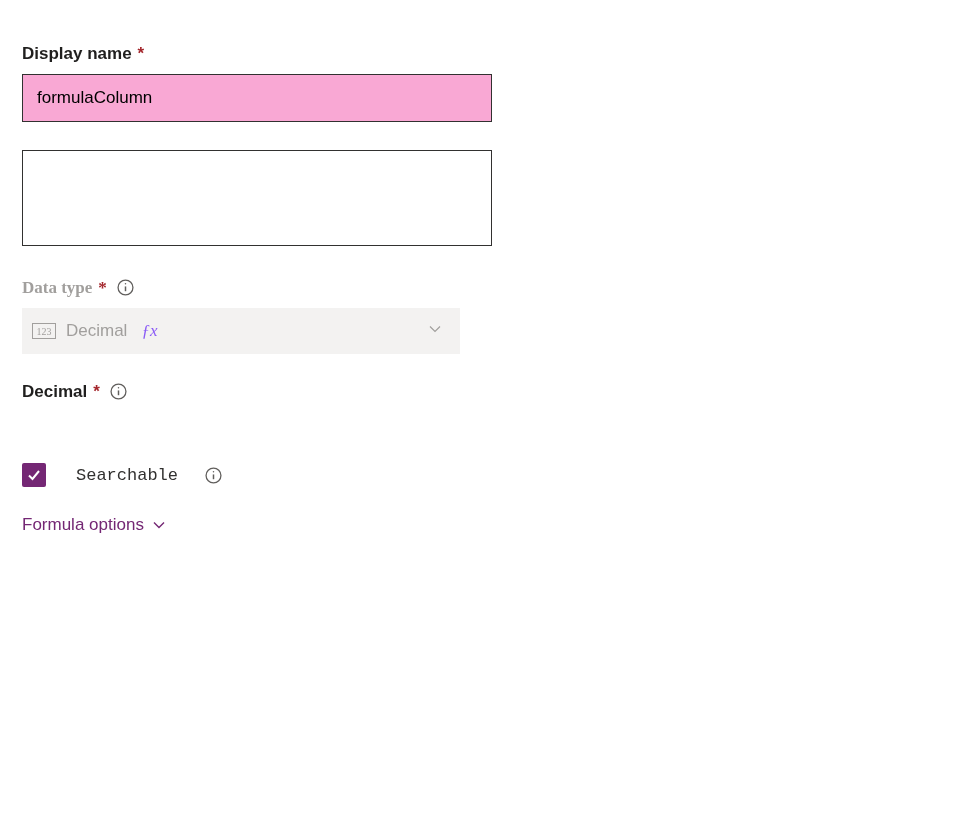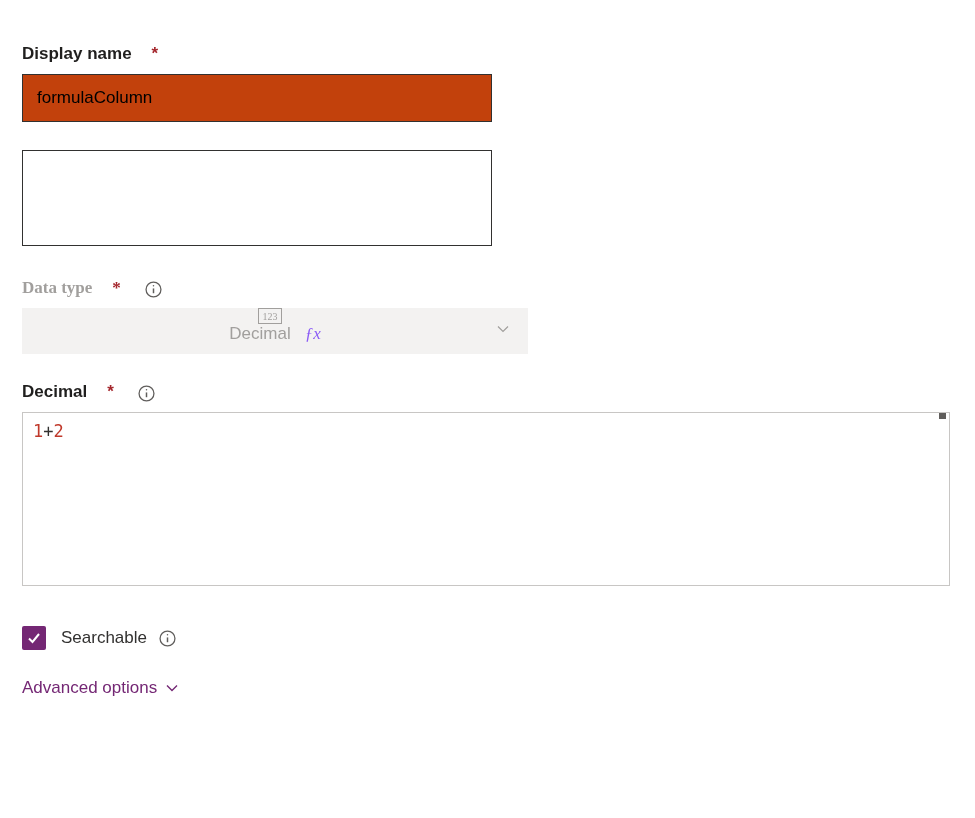--- a/index.html
+++ b/index.html
@@ -12,22 +12,22 @@
       background: #ffffff;
       padding: 44px 22px;
       width: 975px;
       color: #323130;
     }
     .field-group {
       margin-bottom: 28px;
     }
     .field-label {
       display: flex;
-      align-items: flex-end;
-      gap: 18px;
+      align-items: flex-start;
+      gap: 4px;
       font-size: 17px;
       font-weight: 600;
       color: #201f1e;
       margin-bottom: 10px;
     }
     .field-label.disabled {
       color: #a19f9d;
       font-family: Liberation Serif, serif;
     }
     .required-asterisk {
@@ -46,43 +46,42 @@
       width: 17px;
       height: 17px;
     }
     .text-input {
       width: 470px;
       height: 48px;
       padding: 8px 14px;
       font-size: 17px;
       font-family: inherit;
       border: 1px solid #323130;
-      background: #c2410c;
+      background: #f9a8d4;
       outline: none;
     }
     .textarea-input {
       width: 470px;
       height: 96px;
       padding: 10px 14px;
       font-size: 17px;
       font-family: inherit;
       border: 1px solid #323130;
       background: #ffffff;
       outline: none;
       resize: none;
     }
     .dropdown {
-      width: 506px;
+      width: 438px;
       height: 46px;
       background: #f3f2f1;
       display: flex;
       align-items: center;
       padding: 0 10px;
       position: relative;
-      flex-direction: column;
     }
     .dropdown-prefix-icon {
       display: inline-flex;
       align-items: center;
       justify-content: center;
       margin-right: 10px;
     }
     .dropdown-text {
       font-size: 17px;
       color: #a19f9d;
@@ -125,23 +124,24 @@
       position: absolute;
       top: 0;
       right: 3px;
       width: 7px;
       height: 6px;
       background: #605e5c;
     }
     .checkbox-row {
       display: flex;
       align-items: center;
-      gap: 15px;
-      margin-top: 40px;
+      gap: 30px;
+      margin-top: 61px;
       margin-bottom: 28px;
+      font-family: Liberation Mono, monospace;
     }
     .checkbox {
       width: 24px;
       height: 24px;
       background: #742774;
       display: flex;
       align-items: center;
       justify-content: center;
       border-radius: 2px;
     }
@@ -210,40 +210,36 @@
     <span>Decimal</span>
     <span class="required-asterisk">*</span>
     <span class="info-icon">
       <svg viewBox="0 0 16 16" fill="none" stroke="#605e5c" stroke-width="1.2">
         <circle cx="8" cy="8" r="7"></circle>
         <line x1="8" y1="7" x2="8" y2="11.5" stroke-width="1.4"></line>
         <circle cx="8" cy="4.5" r="0.7" fill="#605e5c" stroke="none"></circle>
       </svg>
     </span>
   </div>
-  <div class="formula-box">
-    <div class="formula-content"><span class="fx-num">1</span><span class="fx-op">+</span><span class="fx-num">2</span></div>
-    <div class="formula-scroll-tip"></div>
-  </div>
 </div>
 
 <div class="checkbox-row">
   <div class="checkbox">
     <svg width="16" height="16" viewBox="0 0 16 16" fill="none" stroke="#ffffff" stroke-width="2">
       <polyline points="3,8.5 6.5,12 13,4"></polyline>
     </svg>
   </div>
   <span class="checkbox-label">Searchable</span>
   <span class="info-icon" style="margin-left:-4px;">
     <svg viewBox="0 0 16 16" fill="none" stroke="#605e5c" stroke-width="1.2">
       <circle cx="8" cy="8" r="7"></circle>
       <line x1="8" y1="7" x2="8" y2="11.5" stroke-width="1.4"></line>
       <circle cx="8" cy="4.5" r="0.7" fill="#605e5c" stroke="none"></circle>
     </svg>
   </span>
 </div>
 
 <div class="advanced-options">
-  <span>Advanced options</span>
+  <span>Formula options</span>
   <svg width="14" height="14" viewBox="0 0 14 14" fill="none" stroke="#742774" stroke-width="1.4">
     <polyline points="2,4.5 7,9.5 12,4.5"></polyline>
   </svg>
 </div>
 
 </body></html>

